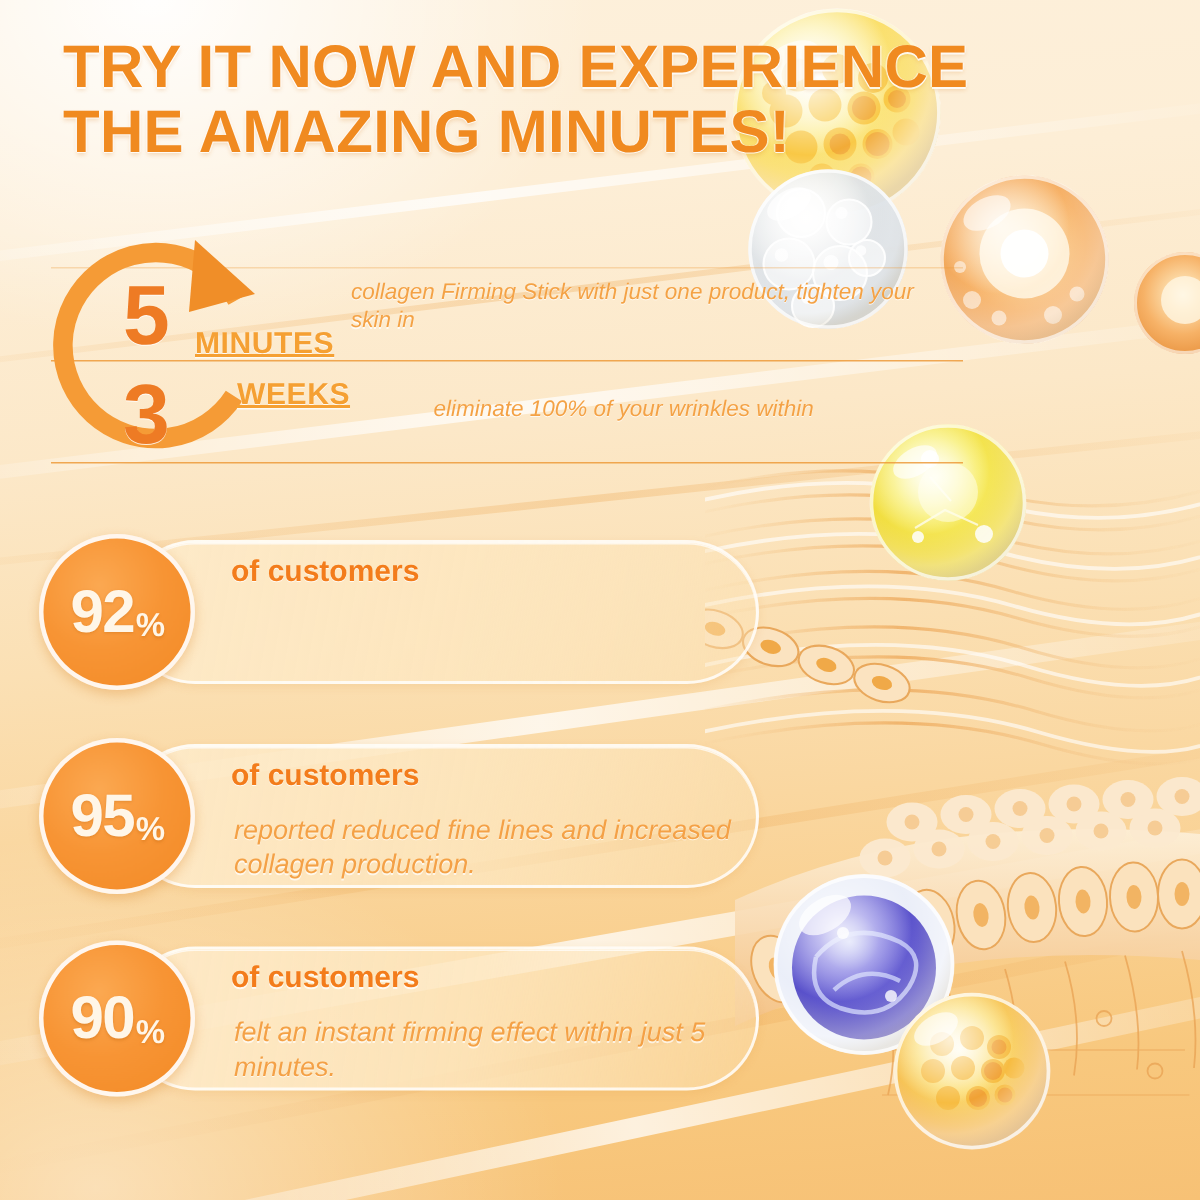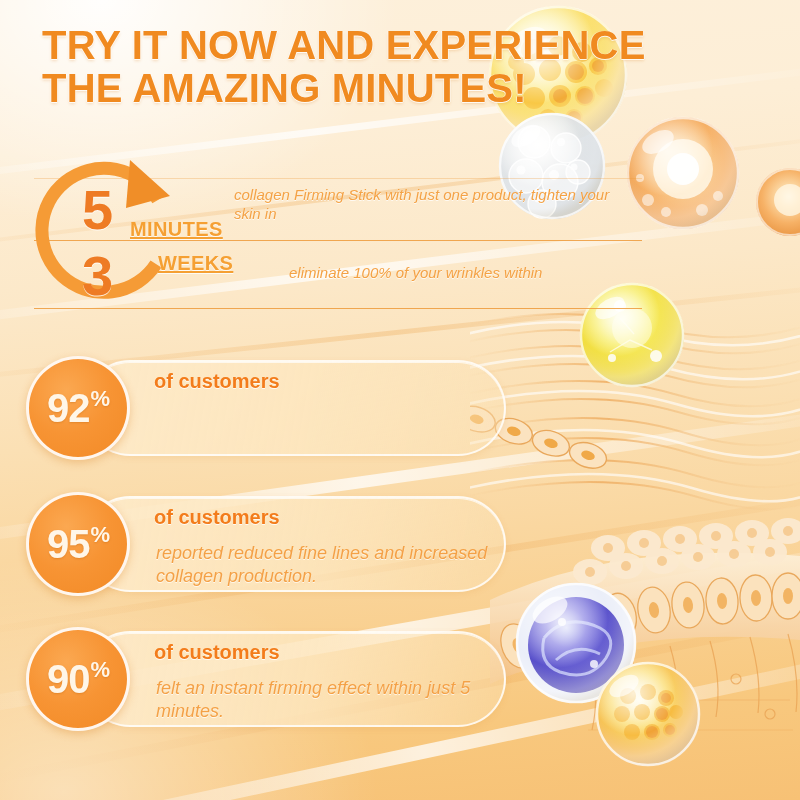--- a/index.html
+++ b/index.html
@@ -129,21 +129,21 @@
     border:3px solid rgba(255,255,255,.92);
     box-shadow:0 3px 8px rgba(214,120,20,.30);
     display:flex; align-items:center; justify-content:center;
   }
   .badge .pct{
     font-size:40px; font-weight:bold;
     color:#FFF6E8;
     line-height:1;
     letter-spacing:-1px;
     text-shadow:0 1px 2px rgba(190,100,15,.35);
-    display:flex; align-items:flex-start;
+    display:flex; align-items:flex-end;
   }
   .badge .pct .sign{ font-size:22px; margin-left:1px; }
 
   .stat-title{
     position:absolute; left:128px; top:14px;
     font-size:20px; font-weight:bold;
     color:#F37C1B;
     text-shadow:0 1px 0 rgba(255,255,255,.8);
   }
   .stat-sub{

